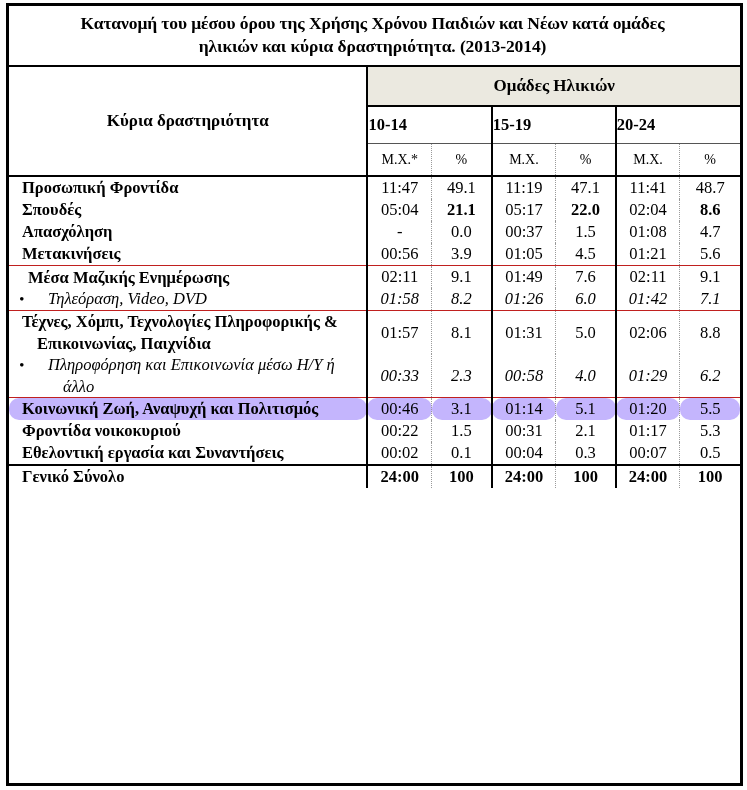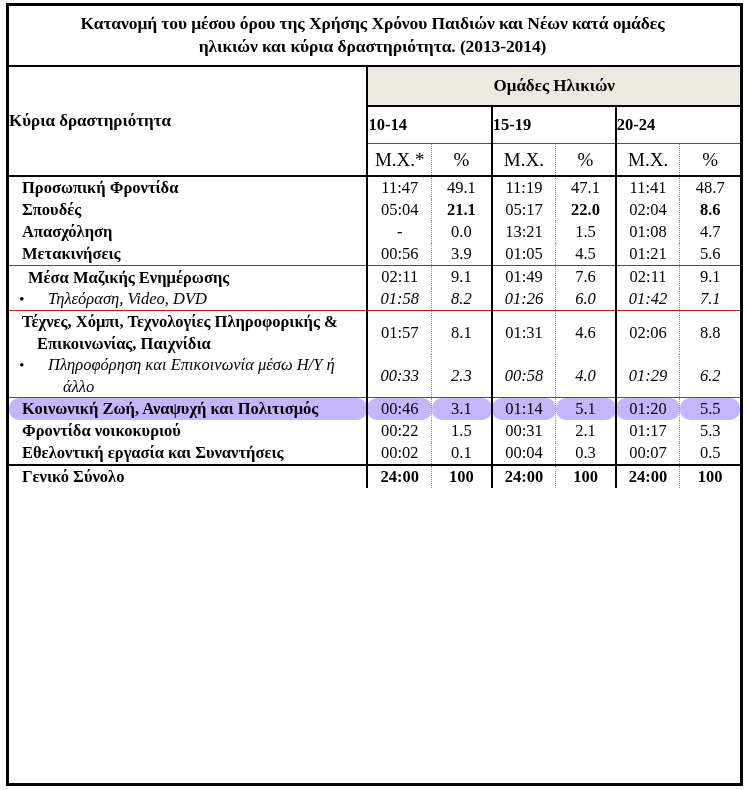--- a/index.html
+++ b/index.html
@@ -68,35 +68,35 @@
     text-align: center;
     font-weight: bold;
     font-size: 17px;
     height: 38px;
     border-left: 2px solid #000000;
     border-bottom: 2px solid #000000;
   }
   .hdr-mainact {
     font-size: 17px;
     font-weight: bold;
-    text-align: left;
+    text-align: center;
     padding-left: 10px;
     vertical-align: middle;
     border-bottom: 2px solid #000000;
   }
   .hdr-age {
     font-weight: bold;
     font-size: 16.5px;
     height: 36px;
     border-bottom: 1px solid #555555;
     border-left: 2px solid #000000;
   }
   .hdr-sub {
     text-align: center;
-    font-size: 19px;
+    font-size: 14px;
     height: 31px;
     border-bottom: 2px solid #000000;
   }
   .hdr-sub.mx  { border-left: 2px solid #000000; }
   .hdr-sub.pc  { border-left: 1px dotted #9a9a9a; }
 
   
   .body-wrap { flex: 1 1 auto; }
 
   td.lbl {
@@ -224,21 +224,21 @@
               <td class="num pc b">21.1</td>
               <td class="num mx">05:17</td>
               <td class="num pc b">22.0</td>
               <td class="num mx">02:04</td>
               <td class="num pc b">8.6</td>
             </tr>
             <tr>
               <td class="lbl"><span class="indent-block"><span class="bullet">•</span><span class="lbl-text">Απασχόληση</span></span></td>
               <td class="num mx">-</td>
               <td class="num pc">0.0</td>
-              <td class="num mx">13:21</td>
+              <td class="num mx">00:37</td>
               <td class="num pc">1.5</td>
               <td class="num mx">01:08</td>
               <td class="num pc">4.7</td>
             </tr>
             <tr>
               <td class="lbl"><span class="indent-block"><span class="bullet">•</span><span class="lbl-text">Μετακινήσεις</span></span></td>
               <td class="num mx">00:56</td>
               <td class="num pc">3.9</td>
               <td class="num mx">01:05</td>
               <td class="num pc">4.5</td>
@@ -261,21 +261,21 @@
               <td class="num mx it">01:26</td>
               <td class="num pc it">6.0</td>
               <td class="num mx it">01:42</td>
               <td class="num pc it">7.1</td>
             </tr>
             <tr>
               <td class="lbl"><span class="indent-block"><span class="bullet">•</span><span class="lbl-text">Τέχνες, Χόμπι, Τεχνολογίες Πληροφορικής &amp; Επικοινωνίας, Παιχνίδια</span></span></td>
               <td class="num mx">01:57</td>
               <td class="num pc">8.1</td>
               <td class="num mx">01:31</td>
-              <td class="num pc">4.6</td>
+              <td class="num pc">5.0</td>
               <td class="num mx">02:06</td>
               <td class="num pc">8.8</td>
             </tr>
             <tr class="redline-bot">
               <td class="lbl sub"><span class="indent-block"><span class="bullet">•</span><span class="lbl-text">Πληροφόρηση και Επικοινωνία μέσω Η/Υ ή άλλο</span></span></td>
               <td class="num mx it">00:33</td>
               <td class="num pc it">2.3</td>
               <td class="num mx it">00:58</td>
               <td class="num pc it">4.0</td>
               <td class="num mx it">01:29</td>

